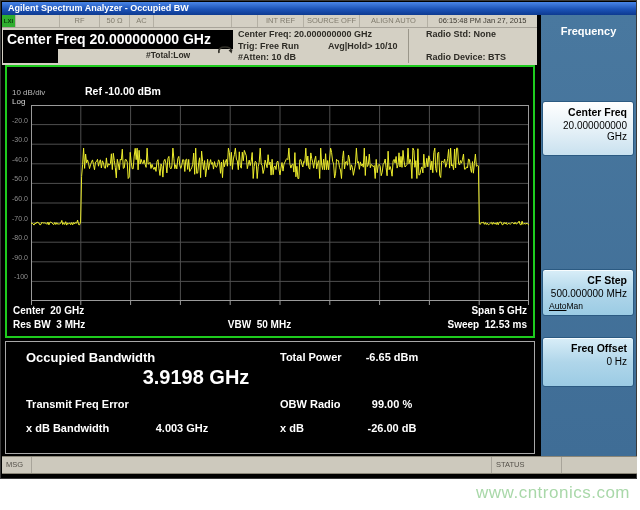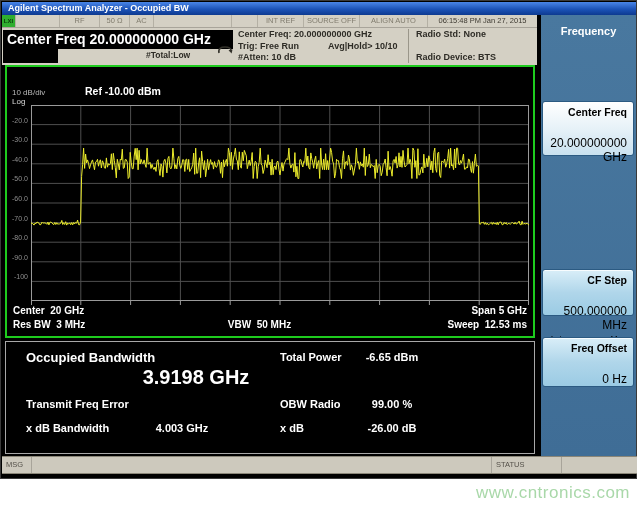--- a/index.html
+++ b/index.html
@@ -25,21 +25,21 @@
   
   .measbar{position:absolute;left:1px;top:27px;width:535px;height:37px;background:#d4d0c4;box-sizing:border-box;}
   .bigreadout{position:absolute;left:1px;top:2px;width:230px;height:19px;background:#000;color:#fff;
     font-size:14px;font-weight:bold;line-height:19px;padding-left:4px;box-sizing:border-box;white-space:nowrap;}
   .subblack{position:absolute;left:1px;top:21px;width:55px;height:14px;background:#000;}
   .ifgain{position:absolute;left:144px;top:22px;font-size:8.5px;font-weight:bold;color:#2e2c26;}
   .looparrow{position:absolute;left:214px;top:17px;width:18px;height:11px;}
   .infocol{position:absolute;font-size:9px;font-weight:bold;color:#2e2c26;line-height:11.5px;white-space:nowrap;}
   .col1{left:236px;top:1px;}
   .col2{left:326px;top:12.5px;}
-  .col3{left:406px;top:1px;border-left:1px solid #9a968a;padding-left:7px;height:34px;}
+  .col3{left:406px;top:1px;border-left:1px solid #9a968a;padding-left:17px;height:34px;}
   .col3 .r2{margin-top:11px;}
 
   
   .screen{position:absolute;left:4px;top:64px;width:530px;height:273px;background:#000;
     border:2px solid var(--accent,#1ecb1e);box-sizing:border-box;}
   .scaletxt{position:absolute;left:5px;top:21px;font-size:8px;color:#b8b8b8;}
   .logtxt{position:absolute;left:5px;top:30px;font-size:8px;color:#d8d8d8;}
   .reftxt{position:absolute;left:78px;top:18px;font-size:10.5px;font-weight:bold;color:#fff;white-space:pre;}
   .gridsvg{position:absolute;left:24px;top:38px;}
   .ylab{position:absolute;left:0;width:21px;text-align:right;font-size:7px;color:#8f8f8f;}
@@ -66,25 +66,25 @@
 
   
   .sidebar{position:absolute;left:540px;top:14px;width:95px;height:441px;
     background:linear-gradient(#49789f,#3f6d96);}
   .menu-title{position:absolute;left:0;top:10px;width:100%;text-align:center;
     color:#fff;font-size:11px;font-weight:bold;}
   .skey{position:absolute;left:1px;width:92px;border-radius:3px;box-sizing:border-box;
     padding:4px 6px;text-align:right;border:1px solid #2b5a82;
     box-shadow:inset 0 1px 0 rgba(255,255,255,.8);cursor:pointer;}
   .skey .klabel{font-size:10.5px;font-weight:bold;color:#000;}
-  .skey .kvalue{font-size:12px;color:#000;margin-top:18px;}
+  .skey .kvalue{font-size:10px;color:#000;margin-top:2px;}
   .skey-selected{top:86px;height:55px;background:linear-gradient(#ffffff,#e4f0f7 55%,#c9e1ef);}
   .skey-cfstep{top:254px;height:47px;background:linear-gradient(#d9eef8,#b0d6ea 50%,#9bcbe4);}
   .skey-foffset{top:322px;height:50px;background:linear-gradient(#d9eef8,#b0d6ea 50%,#9bcbe4);}
-  .automan{display:flex;justify-content:space-between;font-size:8.5px;color:#000;margin-top:2px;}
+  .automan{display:flex;justify-content:flex-start;font-size:8.5px;color:#000;margin-top:2px;}
   .automan .auto{text-decoration:underline;cursor:pointer;}
   .automan .man{cursor:pointer;}
 
   
   .bottombar{position:absolute;left:1px;top:455px;width:635px;height:18px;background:#cdc9bd;
     border-top:1px solid #8a8678;border-bottom:1px solid #8a8678;display:flex;box-sizing:border-box;}
   .fcell{height:100%;border-right:1px solid #a8a49a;font-size:7.5px;color:#55514a;
     line-height:16px;padding-left:4px;box-sizing:border-box;}
   .f-msg{width:30px}.f-sp{width:460px}.f-status{width:70px}.f-end{flex:1;border-right:none;}
 

